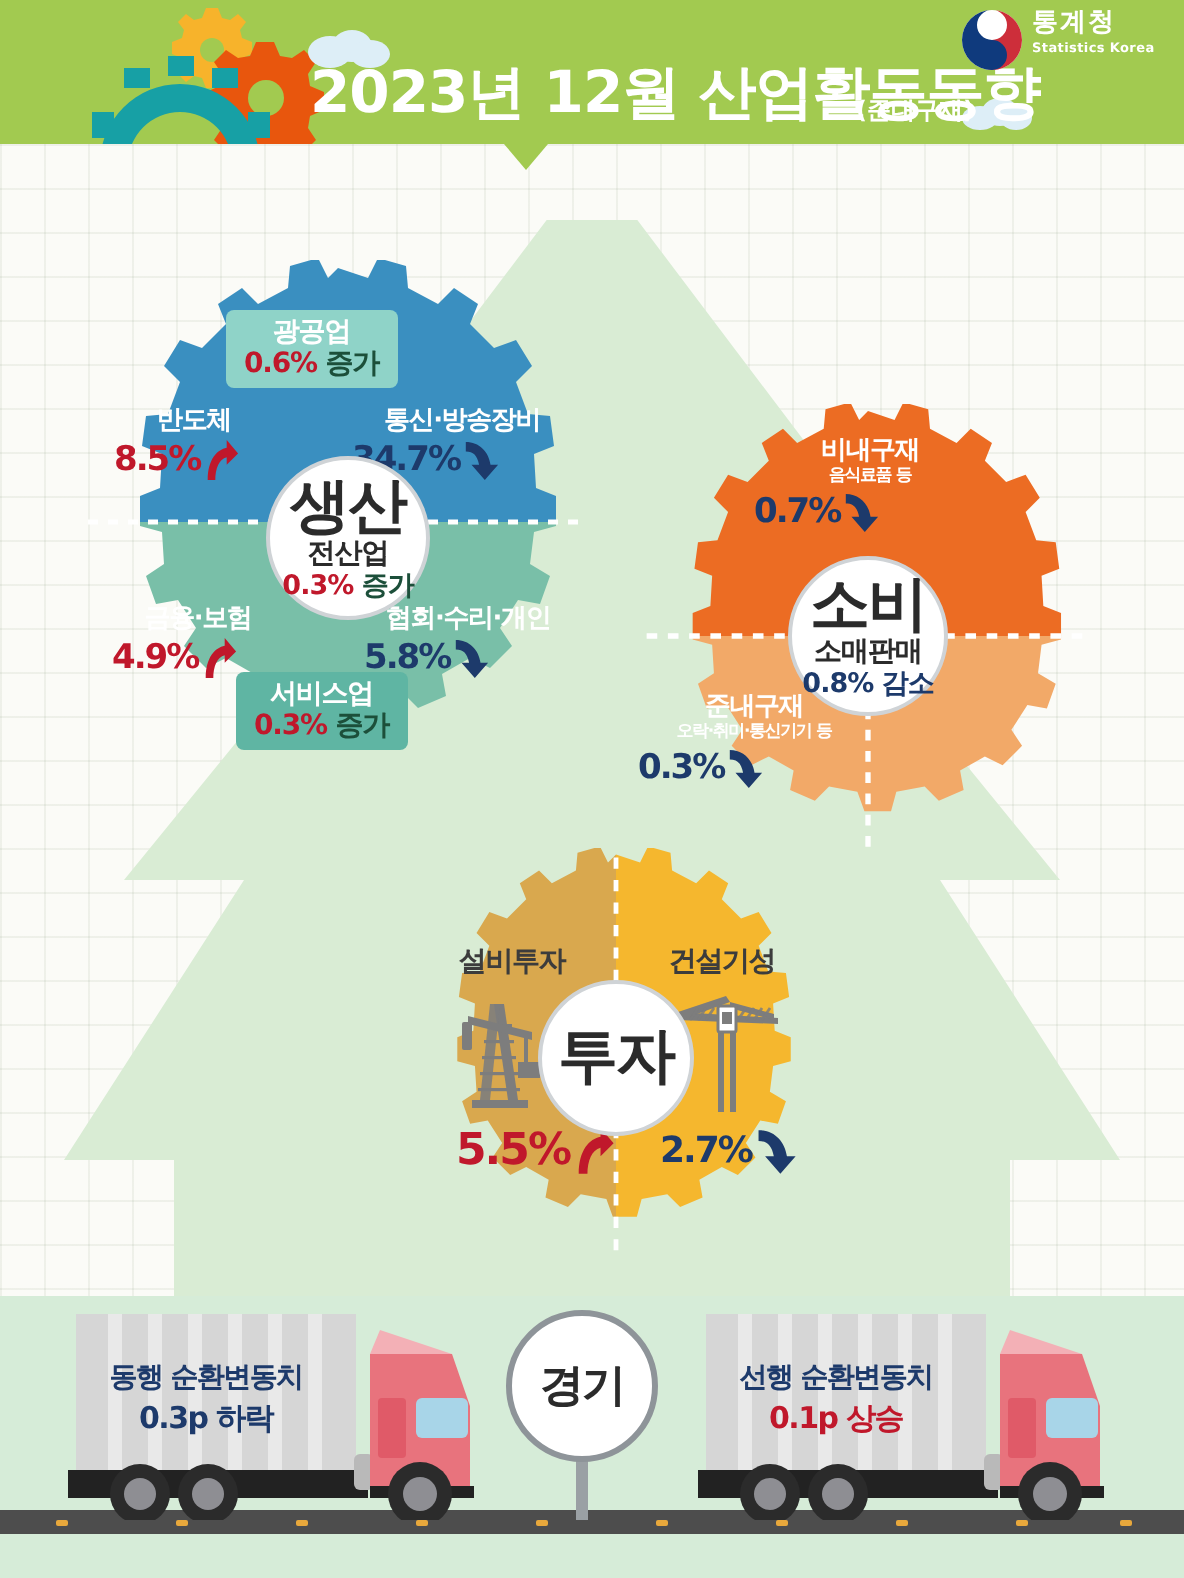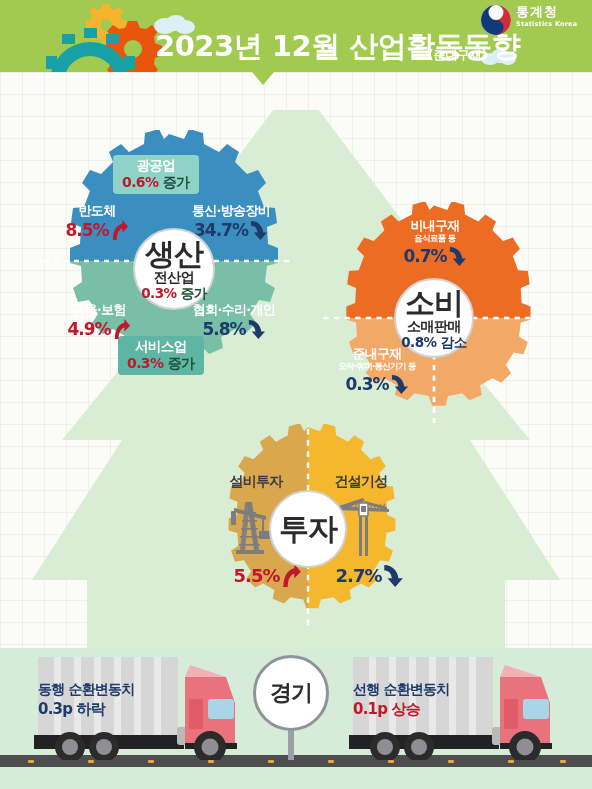--- a/index.html
+++ b/index.html
@@ -75,21 +75,21 @@
     text-align:center;line-height:1.18;white-space:nowrap;
   }
   .cap .t{display:block;font-size:13.5px;font-weight:bold;color:#ffffff;letter-spacing:-.6px;font-family:Liberation Serif, serif;}
   .cap .v{display:block;font-size:14px;font-weight:bold;letter-spacing:-.6px;}
   .cap .v .num{color:#c0182b;}
   .cap .v .wd{color:#1c4f3a;}
 
   .lbl{position:absolute;z-index:5;text-align:center;white-space:nowrap;line-height:1.1;}
   .lbl .name{display:block;font-size:13px;font-weight:bold;letter-spacing:-.7px;}
   .lbl .sub{display:block;font-size:8.5px;font-weight:bold;letter-spacing:-.7px;margin-top:1px;}
-  .lbl .row{display:flex;align-items:center;justify-content:center;gap:1px;margin-top:2px;}
+  .lbl .row{display:flex;align-items:center;gap:1px;margin-top:2px;}
   .lbl .pct{font-size:17px;font-weight:bold;letter-spacing:-1px;}
   .lbl.up .name,.lbl.up .sub{color:#1d3a6b;}
   .lbl.up .pct{color:#c0182b;}
   .lbl.dn .name,.lbl.dn .sub{color:#1d3a6b;}
   .lbl.dn .pct{color:#1d3a6b;}
   .lbl.w .name,.lbl.w .sub{color:#ffffff;}
   .lbl.w.dn .pct{color:#1d3a6b;}
 
   .arrow{display:inline-block;width:19px;height:21px;}
 
@@ -100,21 +100,21 @@
 
   .sign-post{position:absolute;left:288px;top:715px;width:6px;height:45px;background:#9aa0a4;z-index:5;}
   .sign{
     position:absolute;left:253px;top:655px;width:76px;height:76px;border-radius:50%;
     background:#fff;border:3px solid #8e9499;box-sizing:border-box;z-index:6;
     display:flex;align-items:center;justify-content:center;
     font-size:22px;font-weight:bold;color:#2b2b2b;letter-spacing:-1px;
   }
   .truck{position:absolute;z-index:5;}
   .panel-text{
-    position:absolute;z-index:6;text-align:left;white-space:nowrap;line-height:1.3;
+    position:absolute;z-index:6;text-align:center;white-space:nowrap;line-height:1.3;
   }
   .panel-text .l1{display:block;font-size:14px;font-weight:bold;color:#1d3a6b;letter-spacing:-.8px;}
   .panel-text .l2{display:block;font-size:15px;font-weight:bold;letter-spacing:-.8px;margin-top:2px;}
   .panel-text .l2.down{color:#1d3a6b;}
   .panel-text .l2.up{color:#c0182b;}
 </style>
 </head>
 <body>
 
 <div id="stage">
@@ -324,21 +324,21 @@
         <rect x="14" y="42" width="19" height="1.6"></rect>
       <rect x="13" y="50" width="21" height="1.6"></rect>
       <path d="M8 14 L40 22 L40 26 L8 18 Z"></path>
       <rect x="5" y="17" width="5" height="14" rx="1"></rect>
       <path d="M38 23 L38 37 L44 37 L44 45 L33 45 L33 37 L36 37 L36 23 Z"></path>
       <rect x="10" y="56" width="28" height="4"></rect>
     </g>
   </svg>
   <div class="lbl up" style="left:228px;top:562px;width:80px;">
     <span class="row">
-      <span class="pct" style="font-size:18px">5.5%</span>
+      <span class="pct" style="font-size:22px">5.5%</span>
       <svg class="arrow" style="width:22px;height:24px" viewBox="0 0 20 22">
           <path d="M3 21 C3 10 8 5 13 4 L13 0 L19 7 L13 13 L13 9 C9 10 7 15 7 21 Z" fill="#c0182b"></path>
         </svg>
     </span>
   </div>
 
   <div class="lbl" style="left:318px;top:474px;width:86px;">
     <span class="name" style="color:#3c3c3c;font-size:14px;">건설기성</span>
   </div>
   <svg style="position:absolute;left:335px;top:492px;width:58px;height:66px;z-index:5" viewBox="0 0 58 66">

